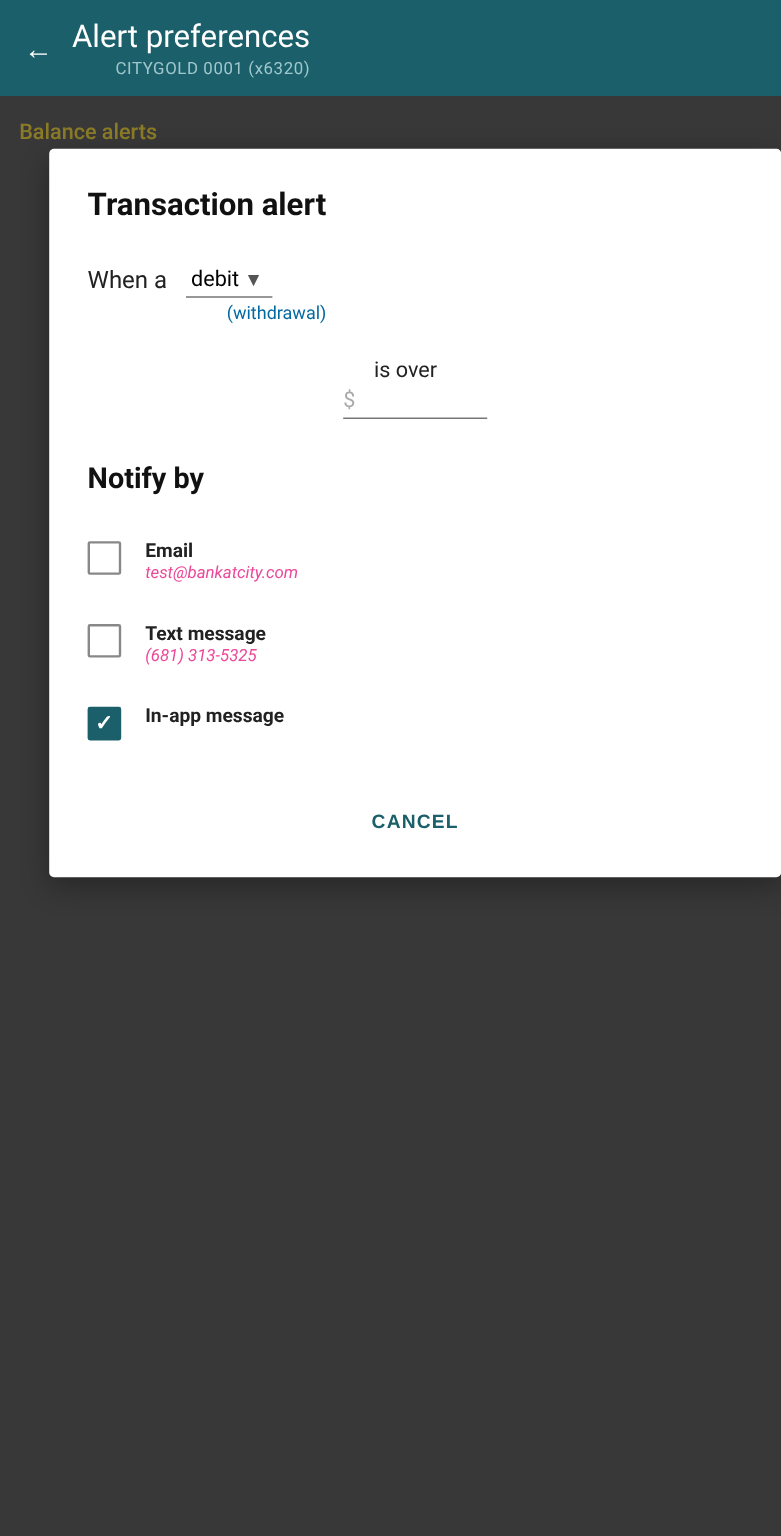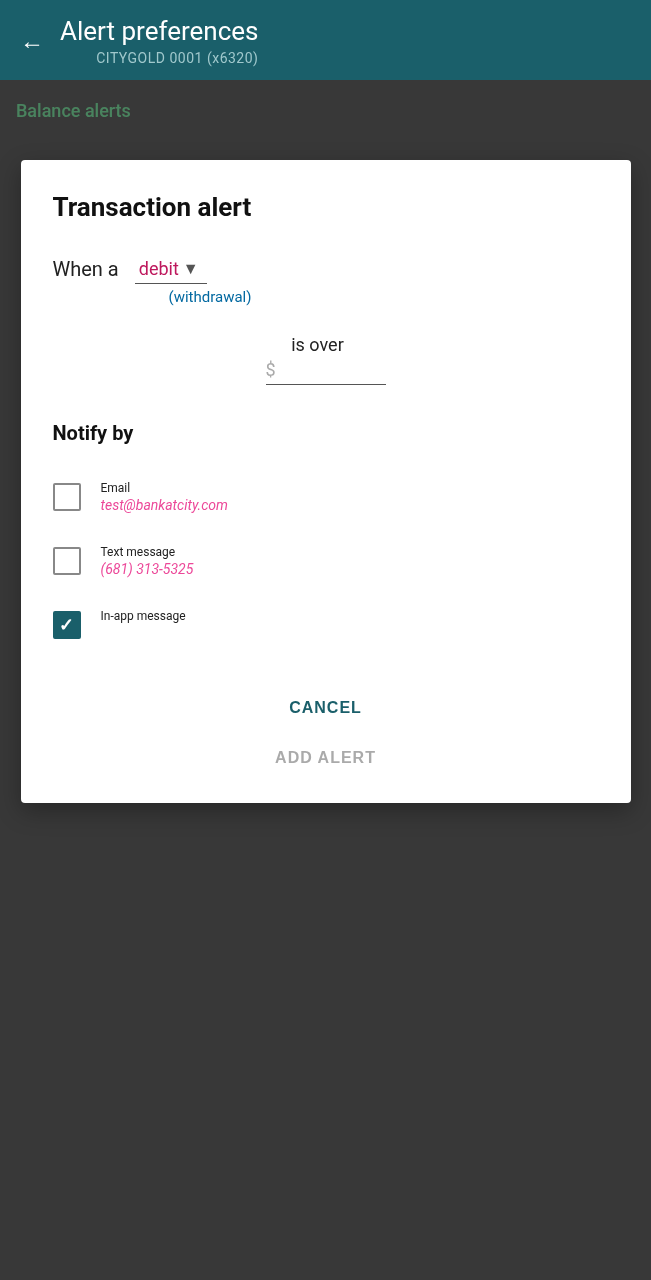--- a/index.html
+++ b/index.html
@@ -44,33 +44,33 @@
       letter-spacing: 0.5px;
       text-align: right;
     }
     .background-content {
       padding: 20px 16px;
       background-color: #666;
       min-height: calc(1280px - 80px);
       position: relative;
     }
     .balance-alerts-label {
-      color: #86efac;
+      color: #fde047;
       font-size: 18px;
       font-weight: 500;
       margin-bottom: 16px;
     }
     .overlay {
       position: absolute;
       top: 0; left: 0; right: 0; bottom: 0;
       background: rgba(0,0,0,0.45);
       display: flex;
       align-items: flex-start;
-      justify-content: center;
-      padding-top: 80px;
+      justify-content: flex-end;
+      padding-top: 44px;
     }
     .dialog {
       background: white;
       border-radius: 4px;
       width: 610px;
       padding: 32px 32px 24px 32px;
       box-shadow: 0 8px 24px rgba(0,0,0,0.3);
     }
     .dialog-title {
       font-size: 26px;
@@ -96,21 +96,21 @@
       border-bottom: 1.5px solid #555;
       padding: 4px 8px 4px 4px;
       font-size: 18px;
       color: #222;
       background: transparent;
       cursor: pointer;
       gap: 4px;
     }
     .debit-text {
       font-size: 18px;
-      color: #be185d;
+      color: #000000;
     }
     .chevron-down {
       font-size: 16px;
       color: #555;
     }
     .withdrawal-hint {
       font-size: 15px;
       color: #0369a1;
       margin-left: 116px;
       margin-bottom: 28px;
@@ -141,21 +141,21 @@
     }
     .amount-input {
       border: none;
       outline: none;
       font-size: 18px;
       color: #222;
       background: transparent;
       width: 100px;
     }
     .notify-by-label {
-      font-size: 20px;
+      font-size: 24px;
       font-weight: 700;
       color: #111;
       margin-bottom: 20px;
     }
     .notification-options {
       display: flex;
       flex-direction: column;
       gap: 0;
       margin-bottom: 32px;
     }
@@ -186,23 +186,23 @@
       color: white;
       font-size: 18px;
       font-weight: 700;
       line-height: 1;
     }
     .option-text {
       display: flex;
       flex-direction: column;
     }
     .option-title {
-      font-size: 12px;
-      color: #222;
-      font-weight: 400;
+      font-size: 16px;
+      color: #222;
+      font-weight: 700;
     }
     .option-subtitle {
       font-size: 14px;
       color: #ec4899;
       margin-top: 2px;
       font-style: italic;
     }
     .dialog-actions {
       display: flex;
       justify-content: flex-end;
@@ -297,17 +297,16 @@
           </div>
           <div class="option-text">
             <span class="option-title">In-app message</span>
           </div>
         </div>
 
       </div>
 
       <div class="dialog-actions">
         <button class="btn-cancel">CANCEL</button>
-        <button class="btn-add-alert">ADD ALERT</button>
       </div>
     </div>
   </div>
 </div>
 
 </body></html>

